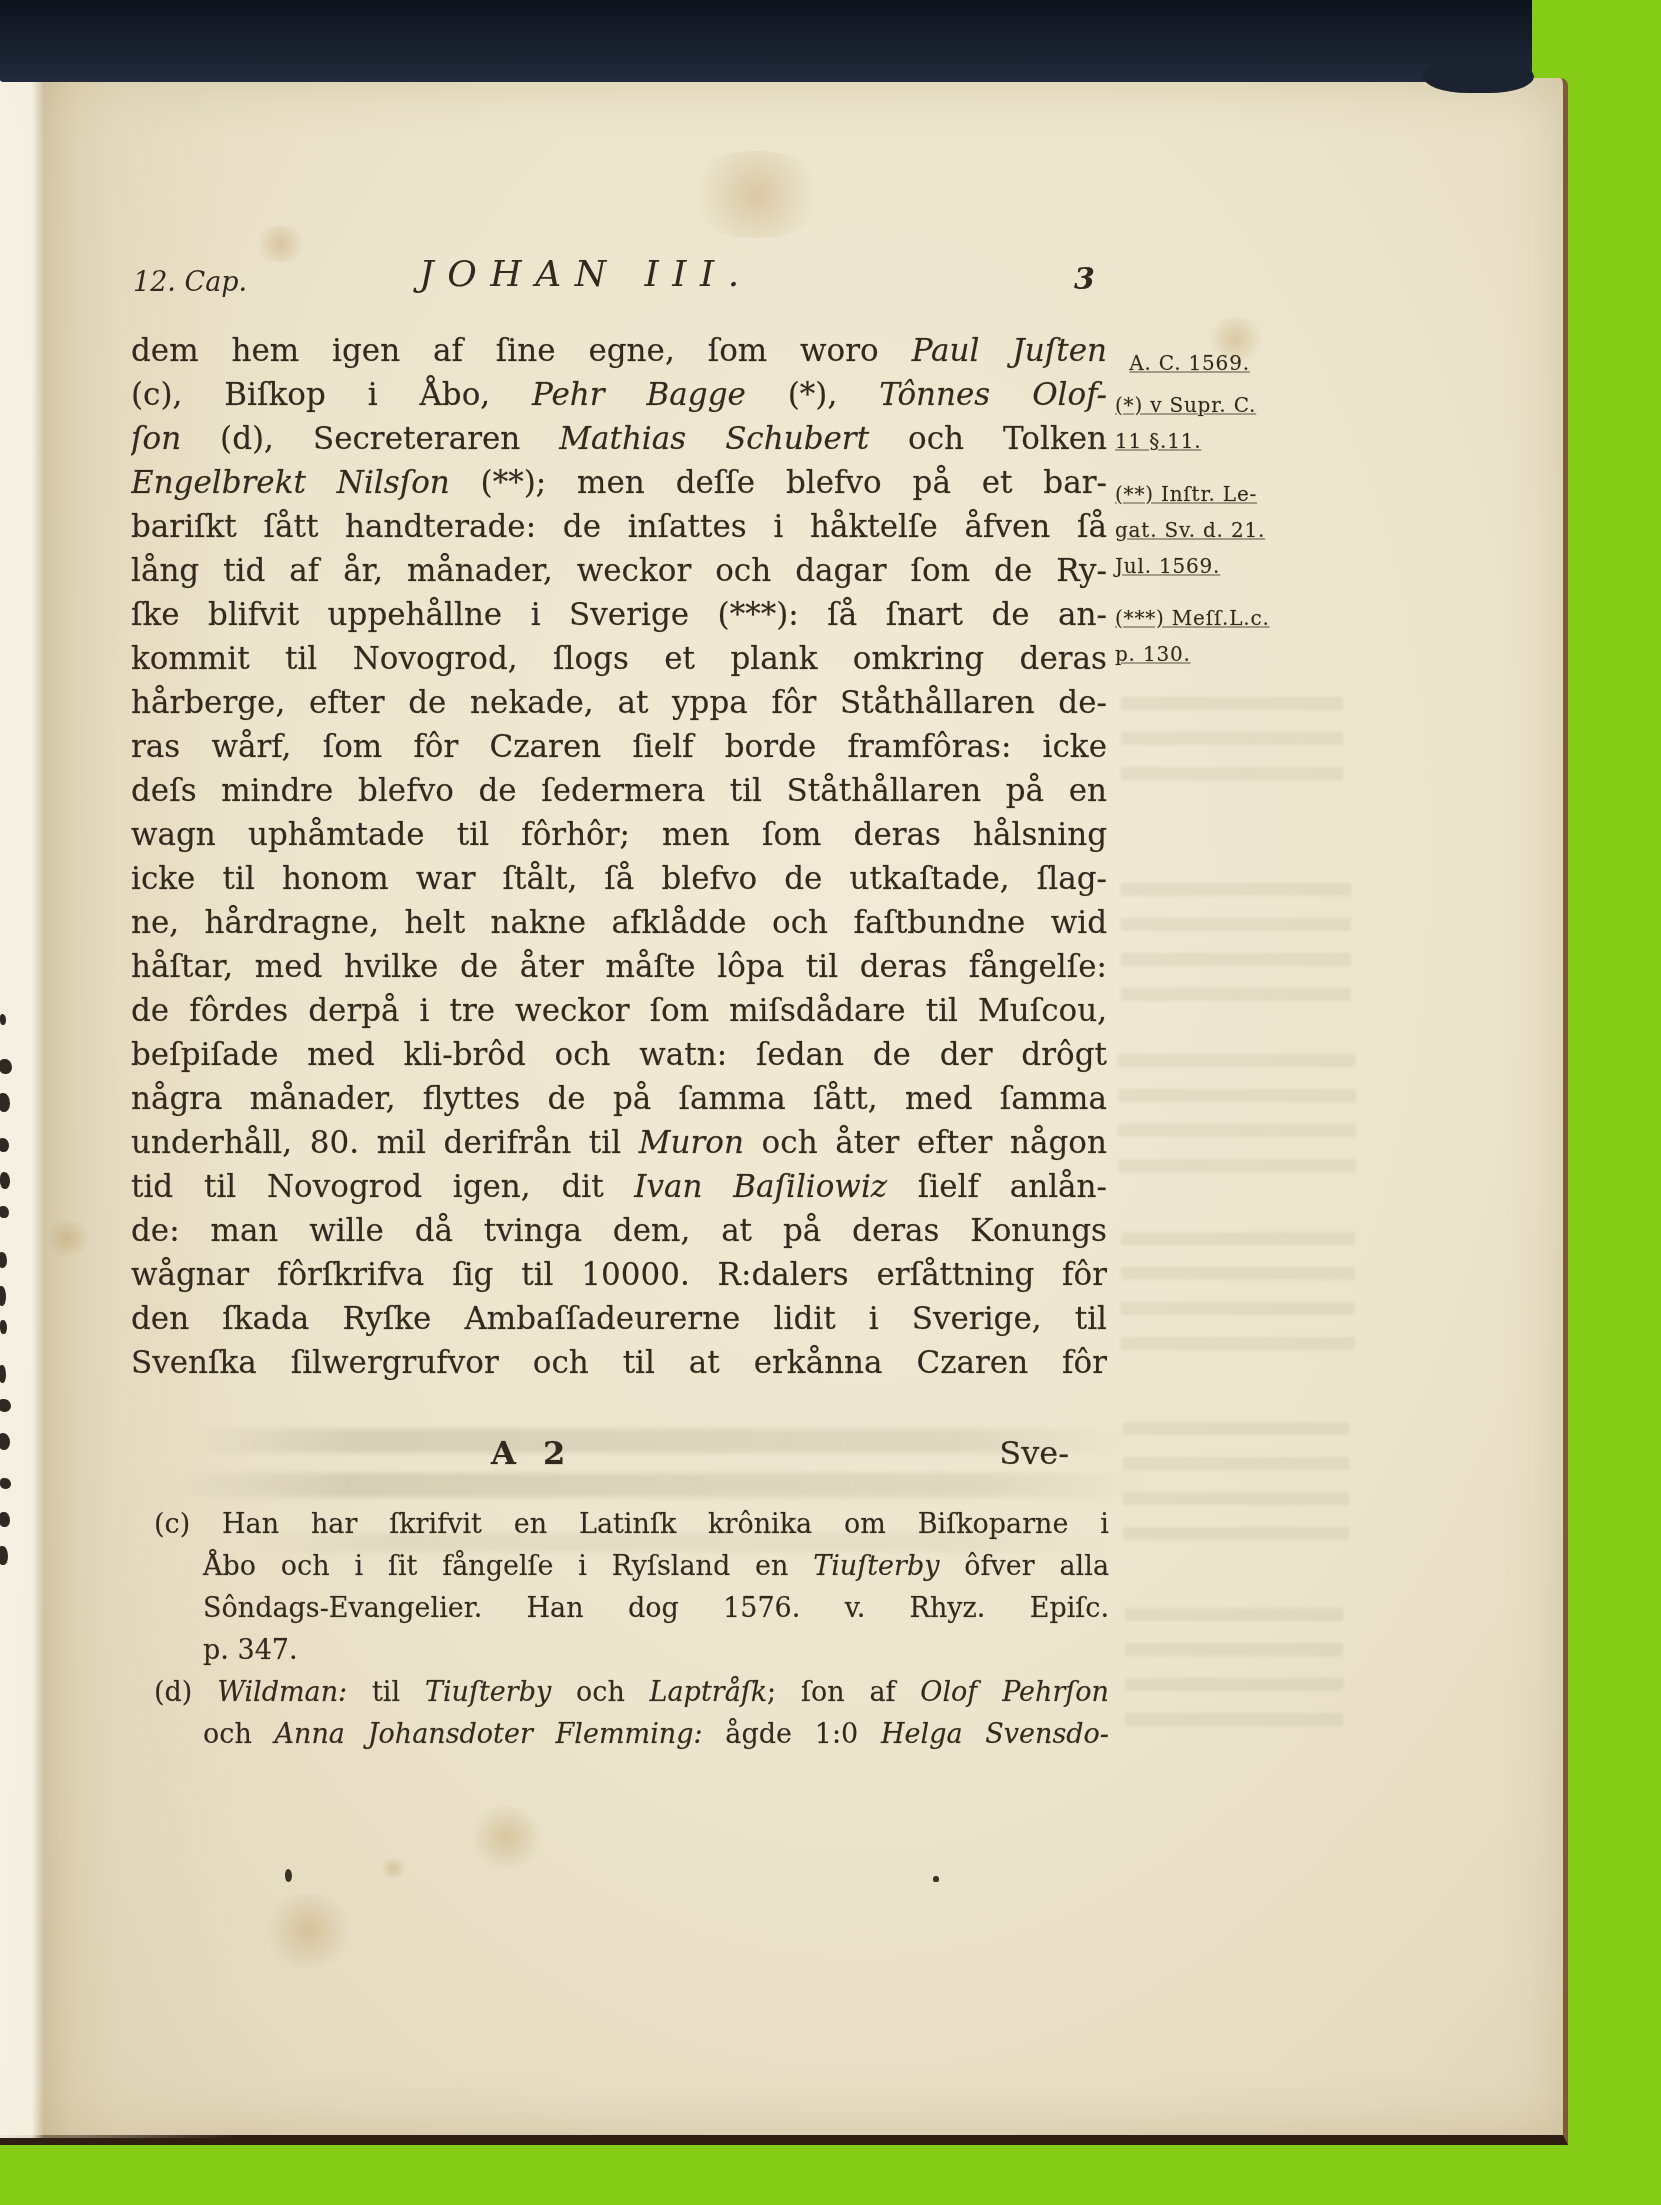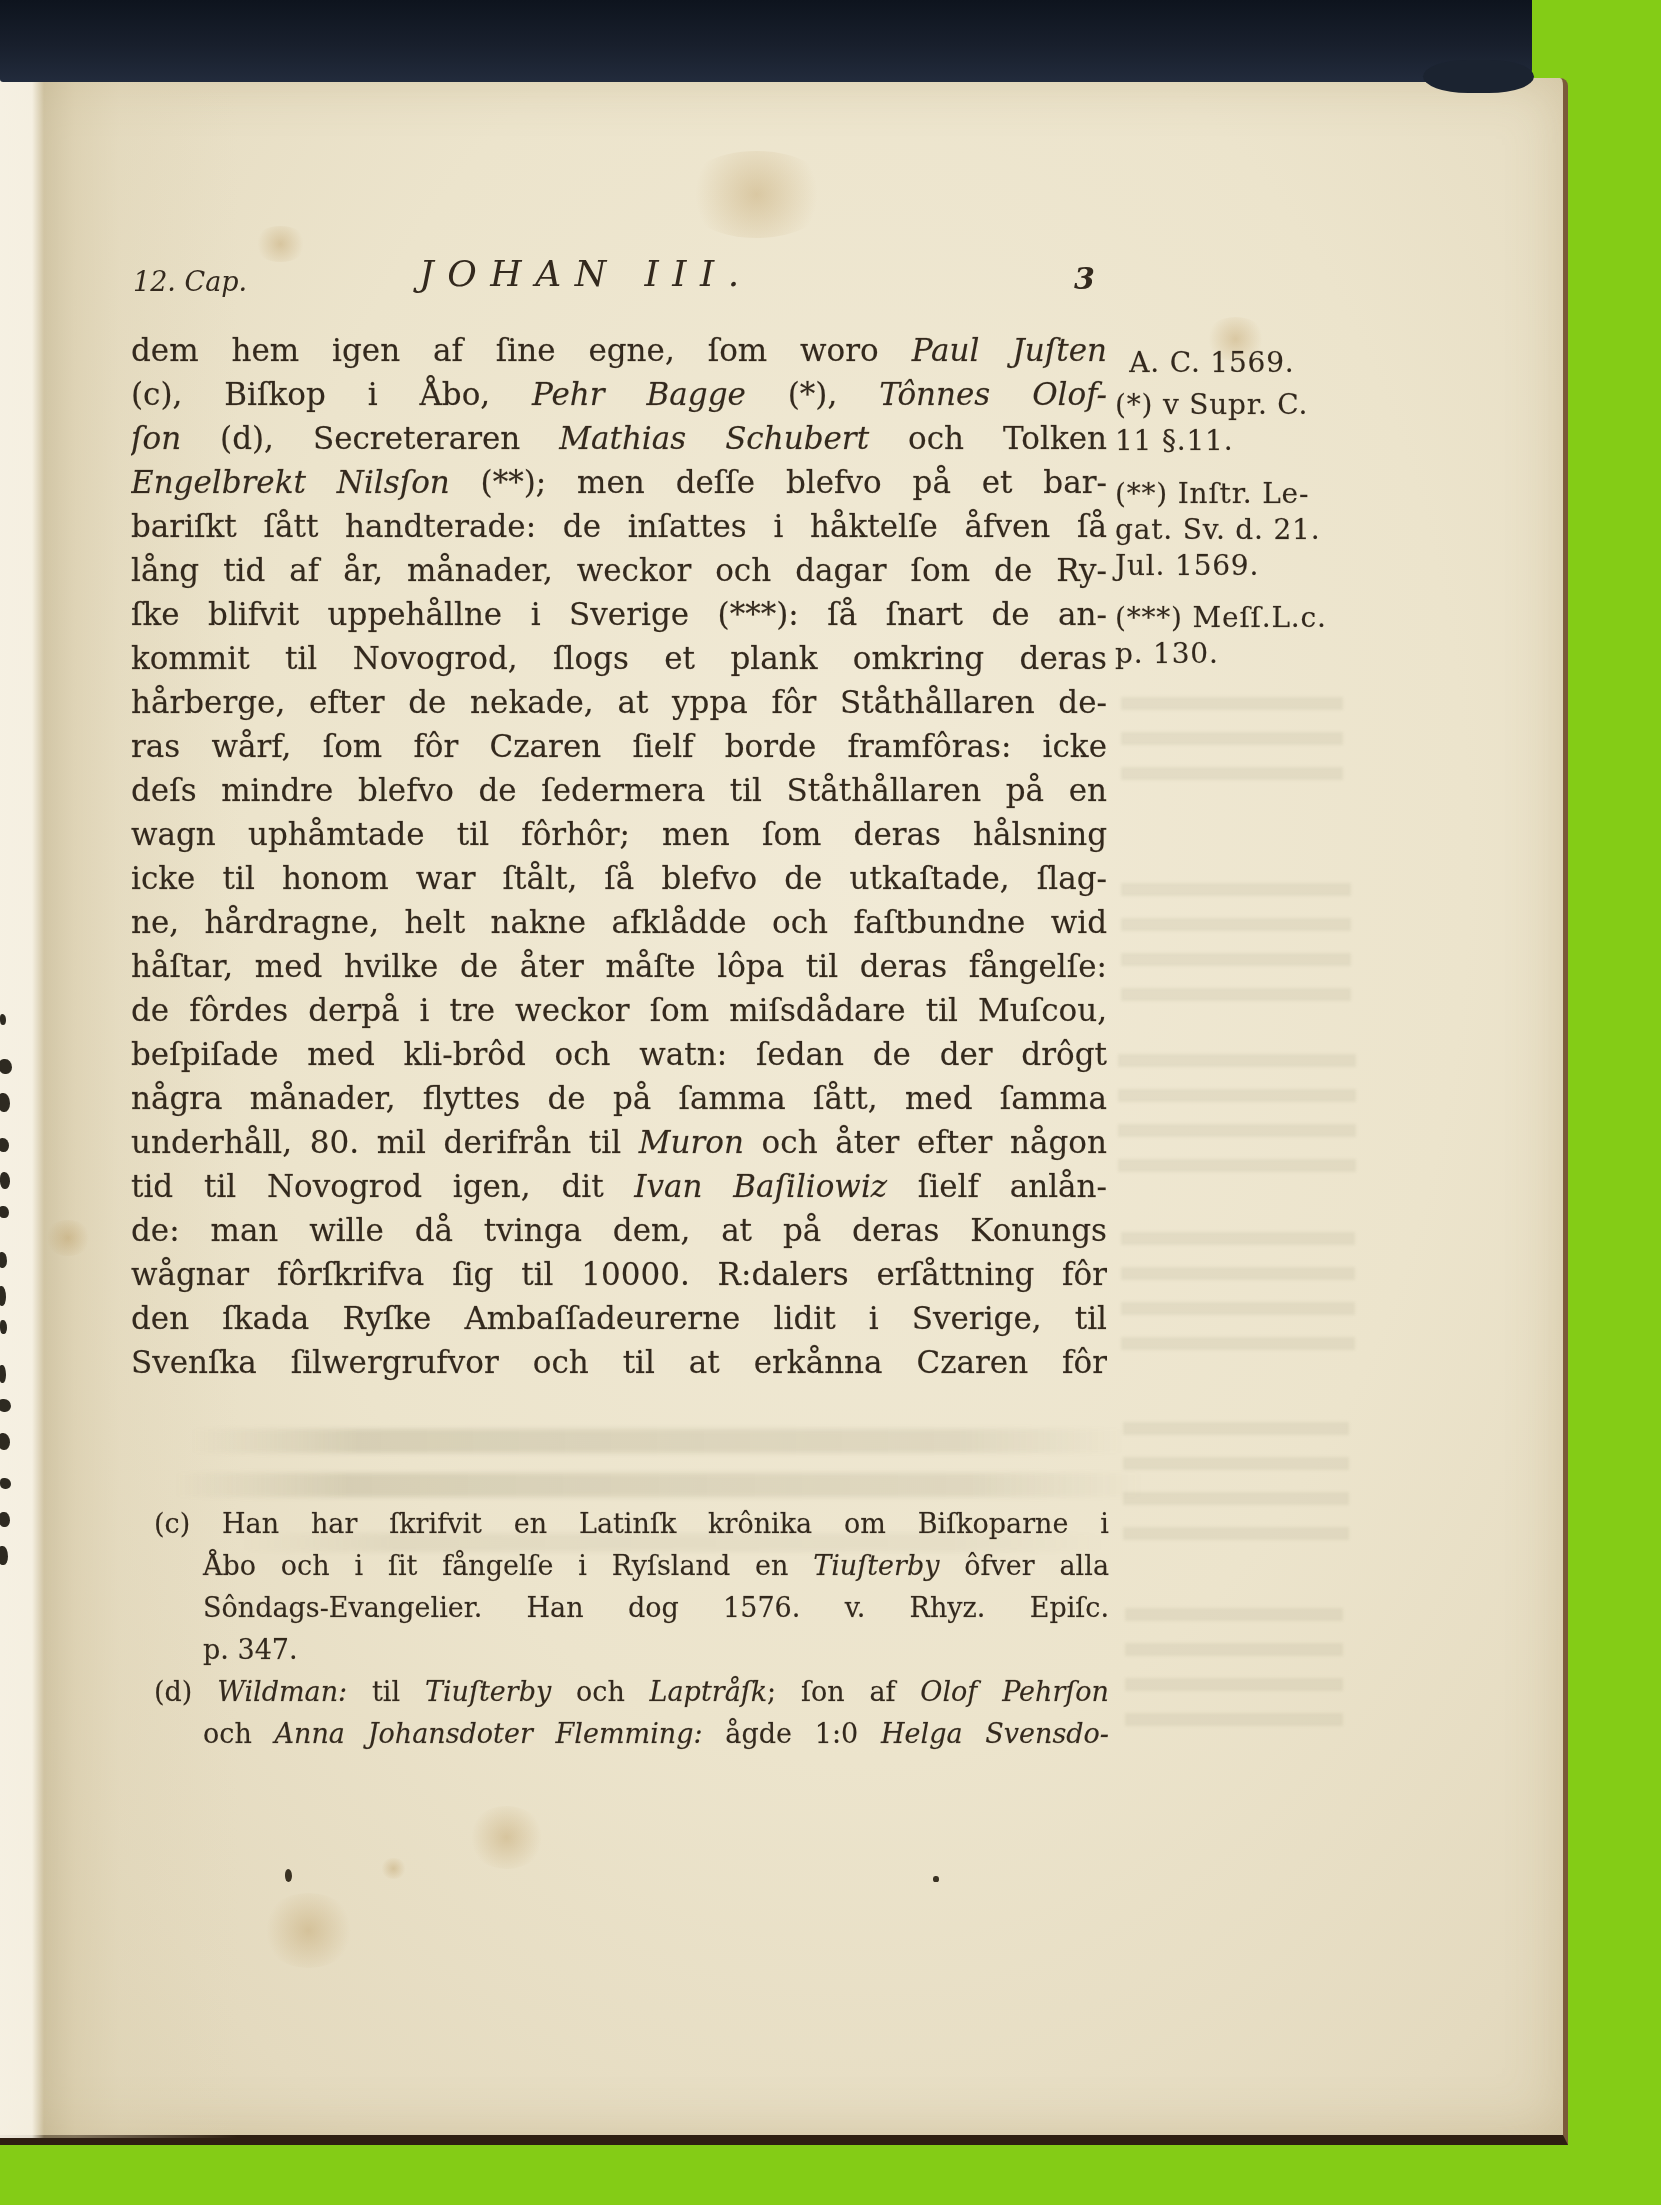--- a/index.html
+++ b/index.html
@@ -45,22 +45,22 @@
   .catch{position:absolute;right:38px;}
 
   
   #footnotes{position:absolute;left:154px;top:1503px;width:955px;z-index:4;}
   .fline{min-height:42px;line-height:42px;font-size:27px;text-align:justify;
          -webkit-text-stroke:0.3px rgba(55,43,25,.4);}
   .fline.jl{text-align-last:justify;}
   .fline.cont{padding-left:49px;}
 
   
-  .mn{position:absolute;left:1115px;width:247px;font-size:28px;line-height:36px;z-index:4;
-      letter-spacing:0.8px;-webkit-text-stroke:0.3px rgba(55,43,25,.4);}
+  .mn{position:absolute;left:1115px;width:247px;font-size:20px;line-height:36px;z-index:4;
+      letter-spacing:0.8px;text-decoration:underline;-webkit-text-stroke:0.3px rgba(55,43,25,.4);}
   .mn.ind{padding-left:14.3px;}
 
   
   .st{position:absolute;z-index:3;filter:blur(2.4px);border-radius:6.3px;
       background:linear-gradient(90deg,rgba(0,0,0,0) 0,rgba(108,102,66,.16) 18%,rgba(108,102,66,.11) 82%,rgba(0,0,0,0) 100%);}
   .stcol{position:absolute;z-index:3;filter:blur(1.6px);opacity:.55;
          background:repeating-linear-gradient(180deg,rgba(112,106,72,.16) 0 12.7px,rgba(0,0,0,0) 12.7px 35px);}
 
   
   .fox{position:absolute;z-index:2;border-radius:50%;
@@ -122,20 +122,24 @@
       <div class="bline"><span>beſpiſade med kli-brôd och watn: ſedan de der drôgt</span></div>
       <div class="bline"><span>några månader, flyttes de på ſamma ſått, med ſamma</span></div>
       <div class="bline"><span>underhåll, 80. mil derifrån til </span><span class="it">Muron</span><span> och åter efter någon</span></div>
       <div class="bline"><span>tid til Novogrod igen, dit </span><span class="it">Ivan Baſiliowiz</span><span> ſielf anlån-</span></div>
       <div class="bline"><span>de: man wille då tvinga dem, at på deras Konungs</span></div>
       <div class="bline"><span>wågnar fôrſkrifva ſig til 10000. R:dalers erſåttning fôr</span></div>
       <div class="bline"><span>den ſkada Ryſke Ambaſſadeurerne lidit i Sverige, til</span></div>
       <div class="bline"><span>Svenſka ſilwergrufvor och til at erkånna Czaren fôr</span></div>
     </div>
 
+  <div class="sig-line">
+    <span class="sig">A 2</span>
+    <span class="catch">Sve-</span>
+  </div>
 
   <div id="footnotes">
       <div class="fline jl"><span>(c) Han har ſkrifvit en Latinſk krônika om Biſkoparne i</span></div>
       <div class="fline cont jl"><span>Åbo och i ſit fångelſe i Ryſsland en </span><span class="it">Tiuſterby</span><span> ôfver alla</span></div>
       <div class="fline cont jl"><span>Sôndags-Evangelier.  Han dog 1576. v. Rhyz. Epiſc.</span></div>
       <div class="fline cont"><span>p. 347.</span></div>
       <div class="fline jl"><span>(d) </span><span class="it">Wildman:</span><span> til </span><span class="it">Tiuſterby</span><span> och </span><span class="it">Laptråſk</span><span>; ſon af </span><span class="it">Olof Pehrſon</span></div>
       <div class="fline cont jl"><span>och </span><span class="it">Anna Johansdoter Flemming:</span><span> ågde 1:0 </span><span class="it">Helga Svensdo-</span></div>
     </div>
 

